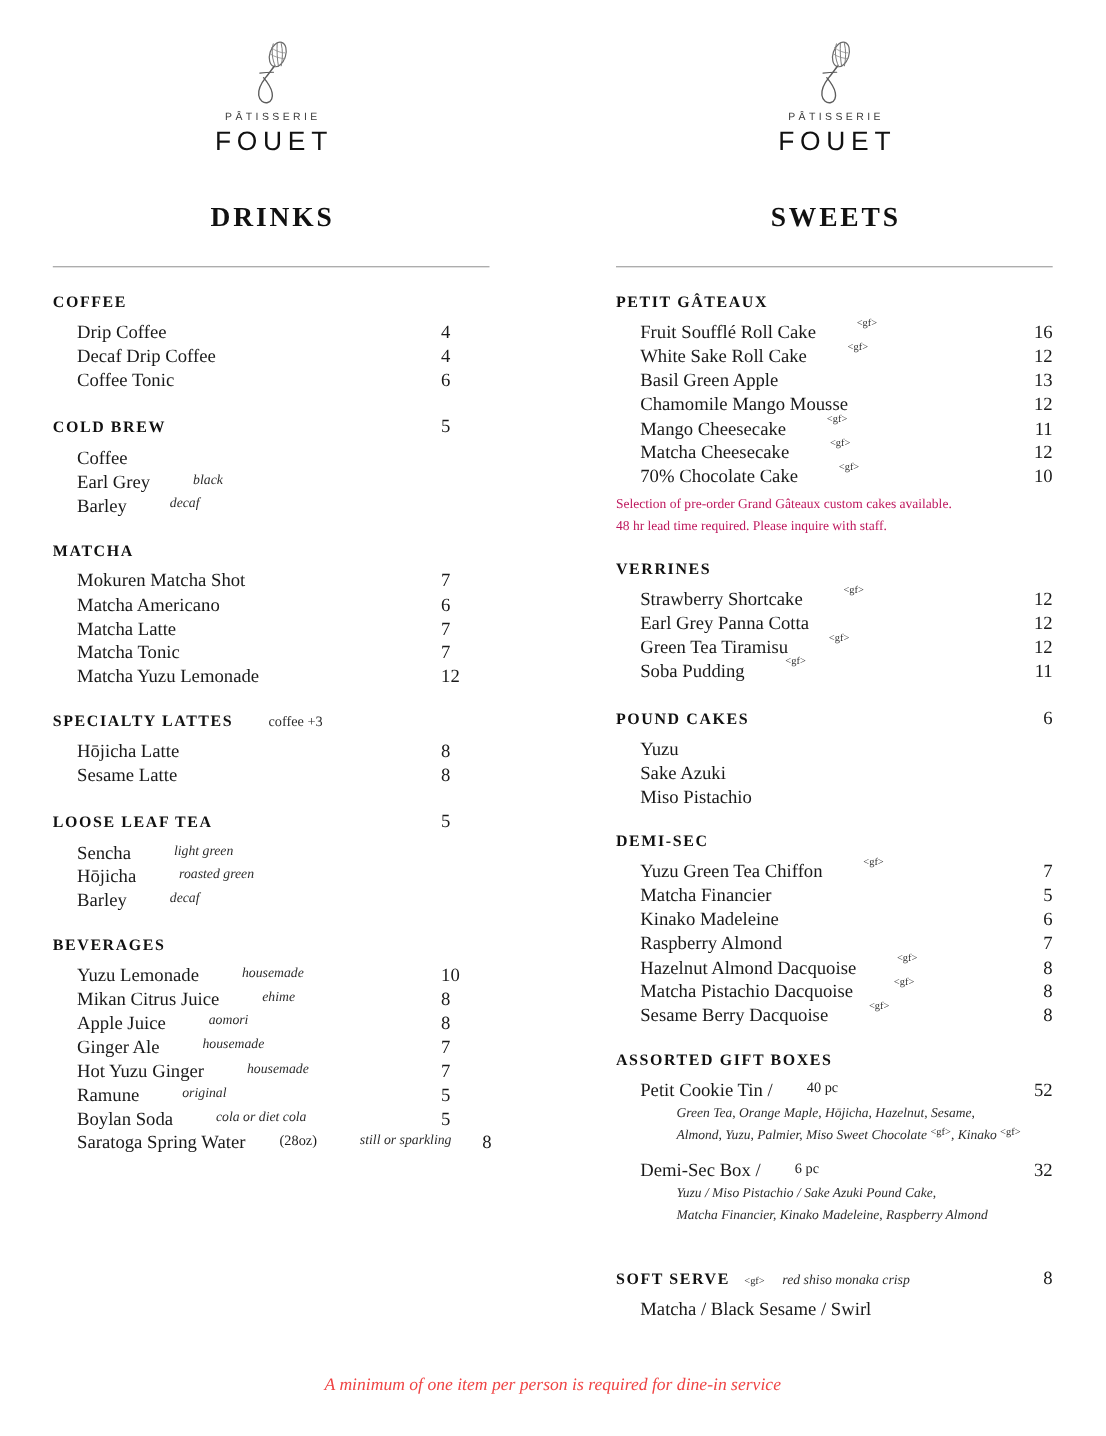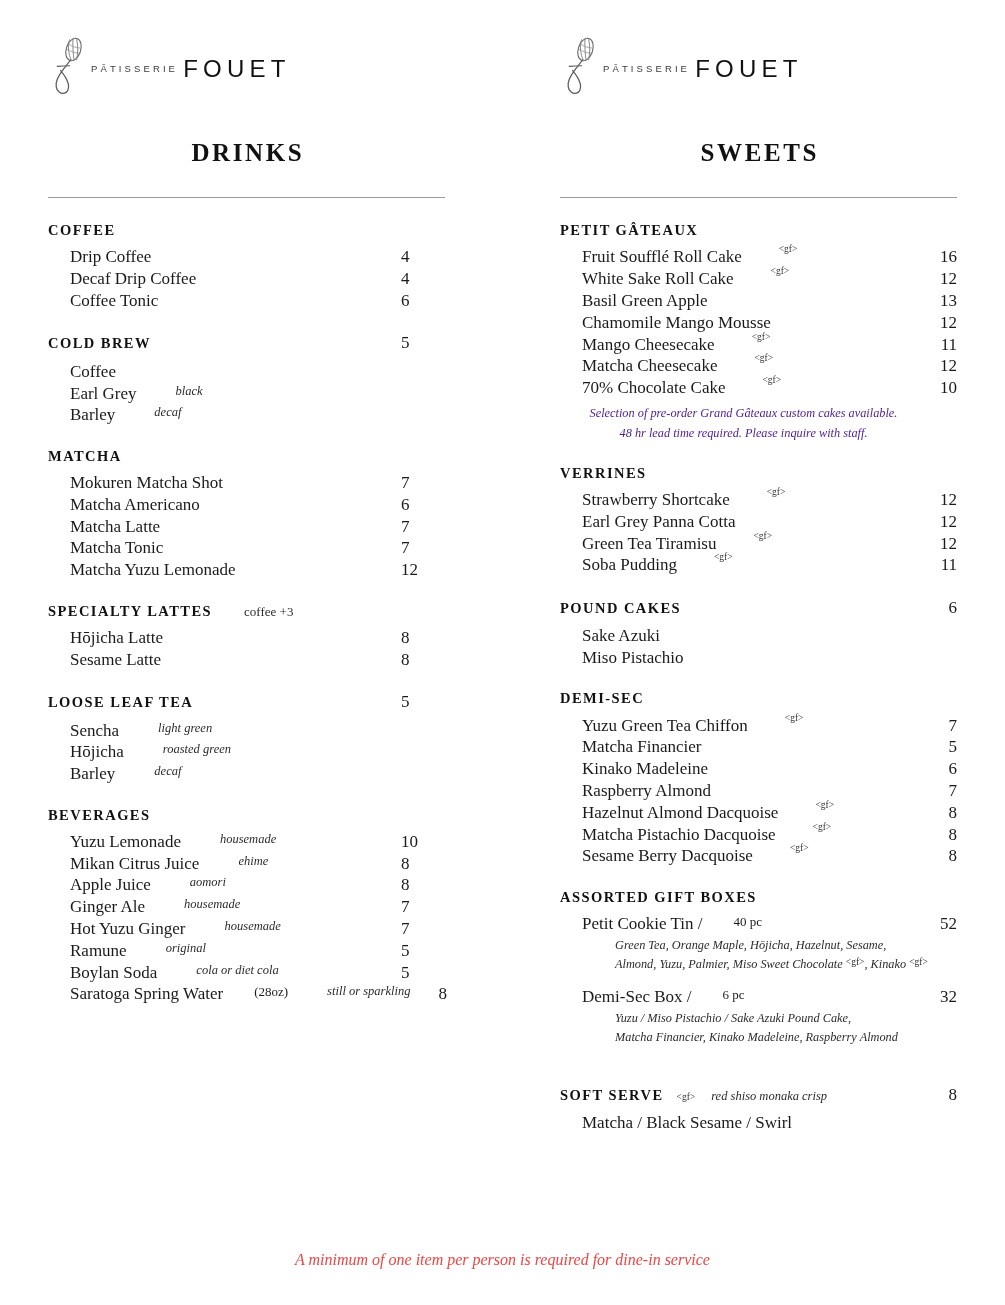--- a/index.html
+++ b/index.html
@@ -34,21 +34,21 @@
     position: relative;
   }
   .col-left  { padding: 0 57px 0 48px; }
   .col-right { padding: 0 47px 0 58px; }
 
   
   .brand {
     margin-top: 36px;
     text-align: center;
     display: flex;
-    flex-direction: row;
+    flex-direction: column;
     align-items: center;
   }
   .whisk {
     width: 40px;
     height: 62px;
     display: block;
   }
   .brand-sub {
     font-family: "Liberation Sans", "DejaVu Sans", sans-serif;
     font-size: 9.5px;
@@ -181,23 +181,21 @@
   }
   .col-right .item-price,
   .col-right .section-price {
     width: 30px;
     text-align: right;
     margin-left: auto;
   }
 
   .subnote {
     font-size: 12.3px;
-    font-style: italic;
-    color: #4c1d95;
-    text-align: center;
+    color: #be185d;
     line-height: 1.55;
     margin-top: 6px;
     padding-right: 30px;
   }
 
   .boxdesc {
     font-size: 12.3px;
     font-style: italic;
     color: #2b2b2b;
     line-height: 1.6;
@@ -522,20 +520,23 @@
 
         <div class="gap-md"></div>
 
         <div class="section">
           <div class="section-head">
             <div class="section-title">POUND CAKES</div>
             <div class="section-price">6</div>
           </div>
           <div class="items">
             <div class="item">
+              <span class="item-name">Yuzu</span>
+            </div>
+            <div class="item">
               <span class="item-name">Sake Azuki</span>
             </div>
             <div class="item">
               <span class="item-name">Miso Pistachio</span>
             </div>
           </div>
         </div>
 
         <div class="gap-md"></div>
 

